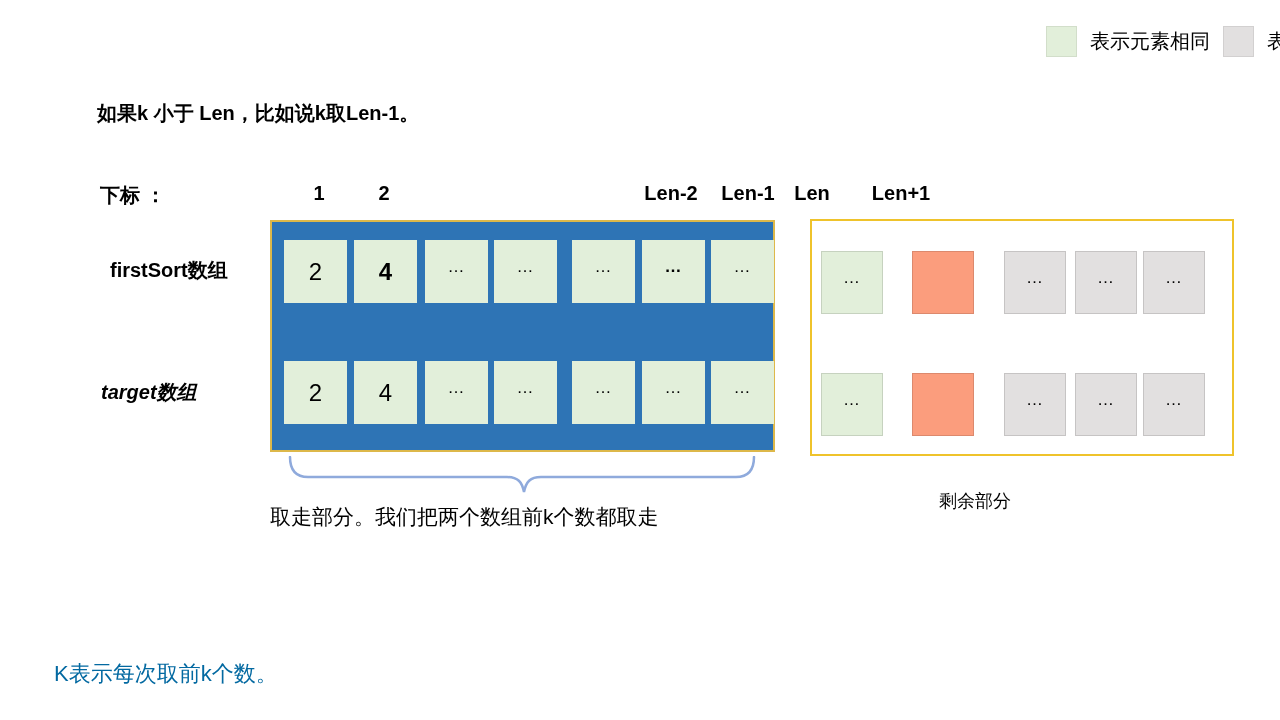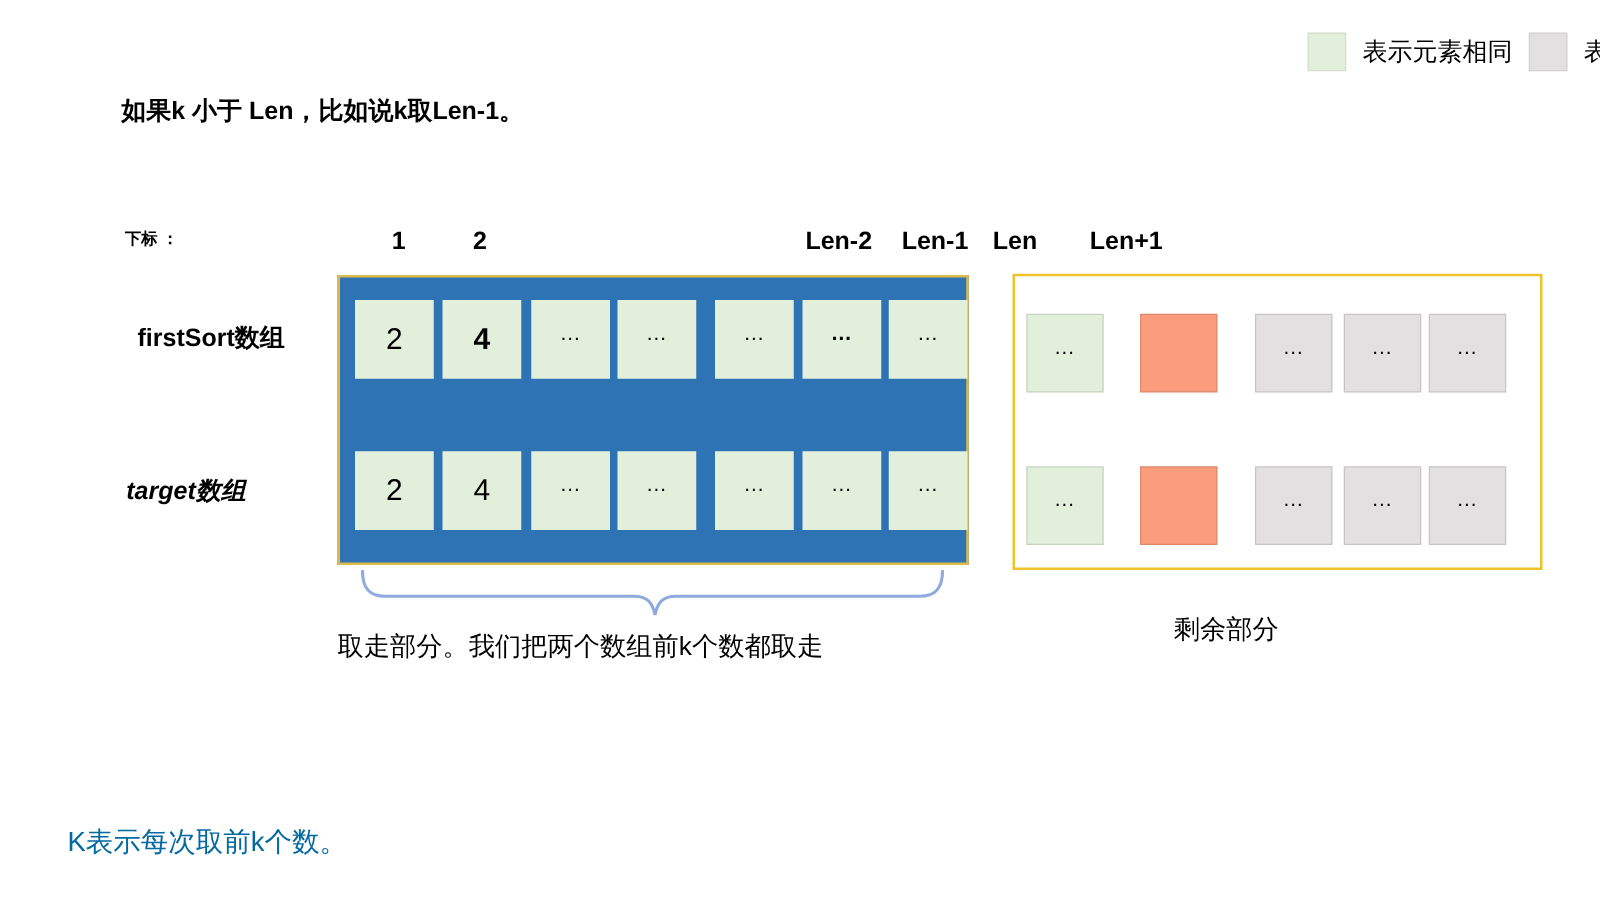--- a/index.html
+++ b/index.html
@@ -10,22 +10,22 @@
   }
   .abs { position:absolute; }
 
   
   .legend { left:1046px; top:26px; display:flex; flex-direction:row; gap:13px; }
   .legend-item { display:flex; align-items:center; gap:13px; }
   .legend-swatch { width:31px; height:31px; border:1px solid rgba(0,0,0,0.07); box-sizing:border-box; }
   .legend-label { font-size:20px; white-space:nowrap; }
 
   
-  .title { left:97px; top:75px; font-size:20px; font-weight:bold; white-space:nowrap; }
-  .index-label { left:100px; top:182px; font-size:13px; font-weight:bold; }
+  .title { left:97px; top:100px; font-size:20px; font-weight:bold; white-space:nowrap; }
+  .index-label { left:100px; top:182px; font-size:20px; font-weight:bold; }
   .tick { top:182px; font-size:20px; font-weight:bold; transform:translateX(-50%); white-space:nowrap; }
   .row-label { font-size:20px; font-weight:bold; white-space:nowrap; }
   .row-label.first  { left:90px;  top:257px;margin-left:20px; }
   .row-label.target { left:101px; top:379px;font-style:italic; }
 
   
   .taken-rect { left:270px; top:220px; width:505px; height:232px; box-sizing:border-box; }
   
   .panel { left:810px; top:219px; width:424px; height:237px; box-sizing:border-box; background:#fff; }
 
@@ -34,21 +34,21 @@
     display:flex; align-items:center; justify-content:center;
     font-size:24px; line-height:1;
   }
   .cell.dots { font-size:17px; letter-spacing:1px; }
   .cell.dots > span { transform:translateY(-5px); display:inline-block; }
   .cell.bold { font-weight:bold; }
   .rem-cell { width:62px; border:1px solid rgba(0,0,0,0.12); font-size:15px; }
 
   
   .caption-taken { left:270px; top:503px; font-size:21px; white-space:nowrap; }
-  .caption-remaining { left:939px; top:489px; font-size:21px; white-space:nowrap; }
+  .caption-remaining { left:939px; top:489px; font-size:18px; white-space:nowrap; }
   .footer-note { left:54px; top:659px; font-size:22px; color:#0369a1; white-space:nowrap; }
 
   .brace-svg { left:288px; top:456px; }
 </style>
 </head>
 <body>
 
 <div class="canvas">
 
   <div class="abs legend" id="legend">

